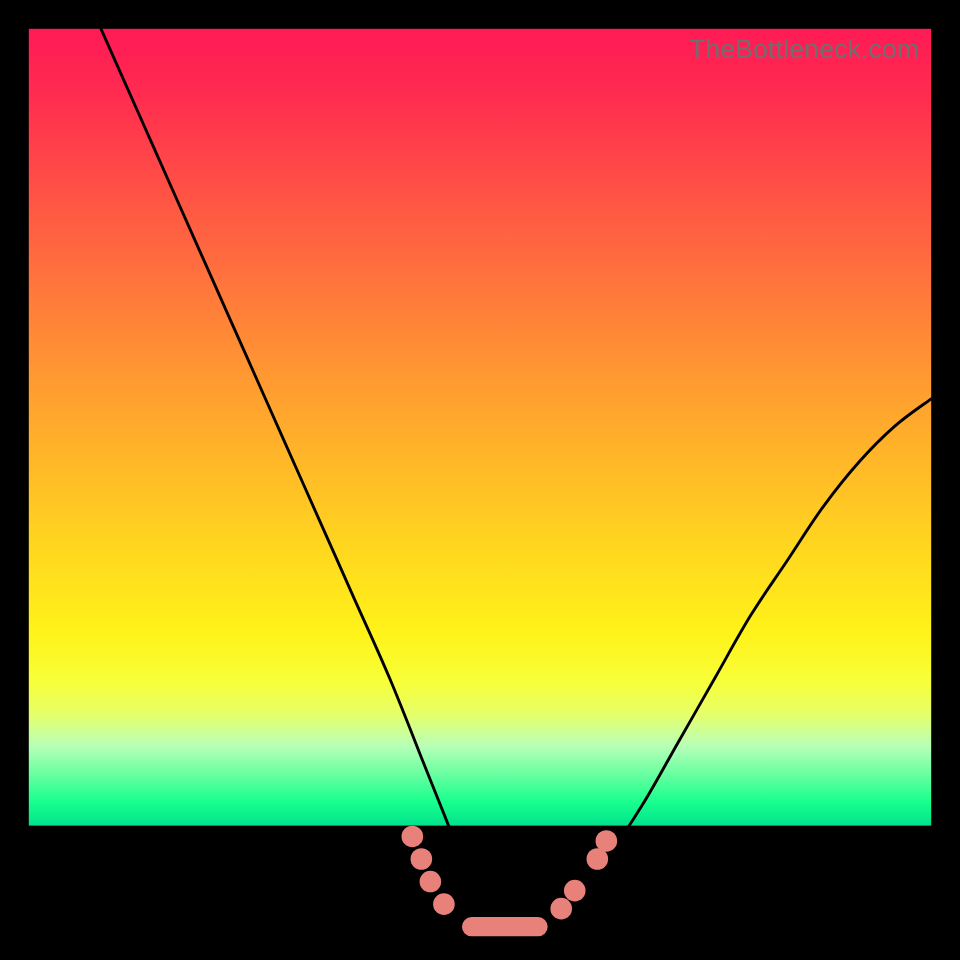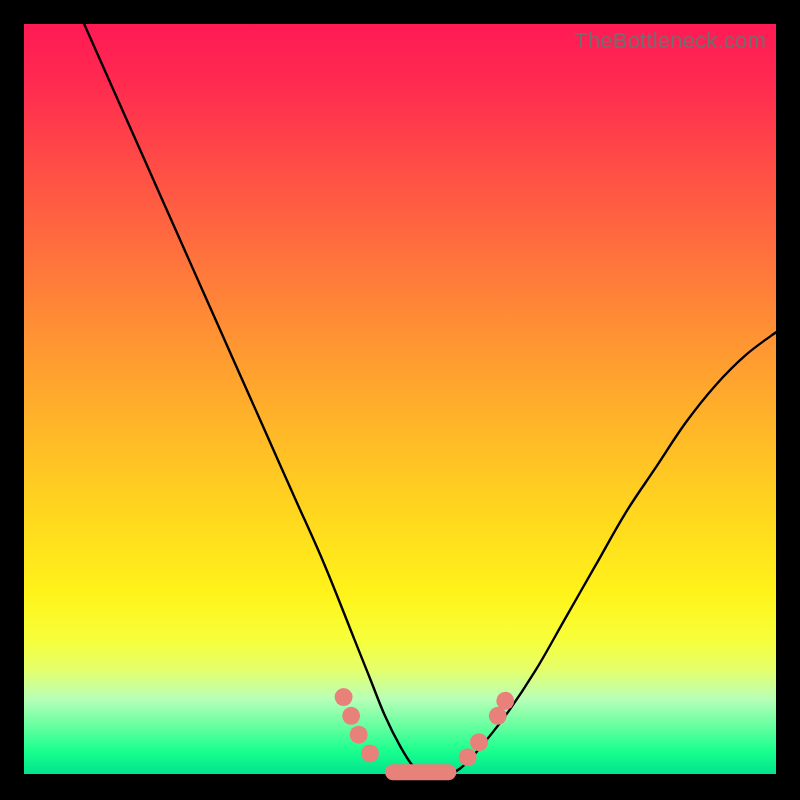--- a/index.html
+++ b/index.html
@@ -15,21 +15,21 @@
     position: relative;
     width: 800px;
     height: 800px;
     background: #000;
   }
   .plot-area {
     position: absolute;
     left: 24px;
     top: 24px;
     width: 752px;
-    height: 750px;
+    height: 664px;
     
     background: linear-gradient(
       to bottom,
       #ff1a55 0%,
       #ff2b50 8%,
       #ff4a47 18%,
       #ff6f3e 30%,
       #ff9433 42%,
       #ffb728 54%,
       #ffd91e 66%,

